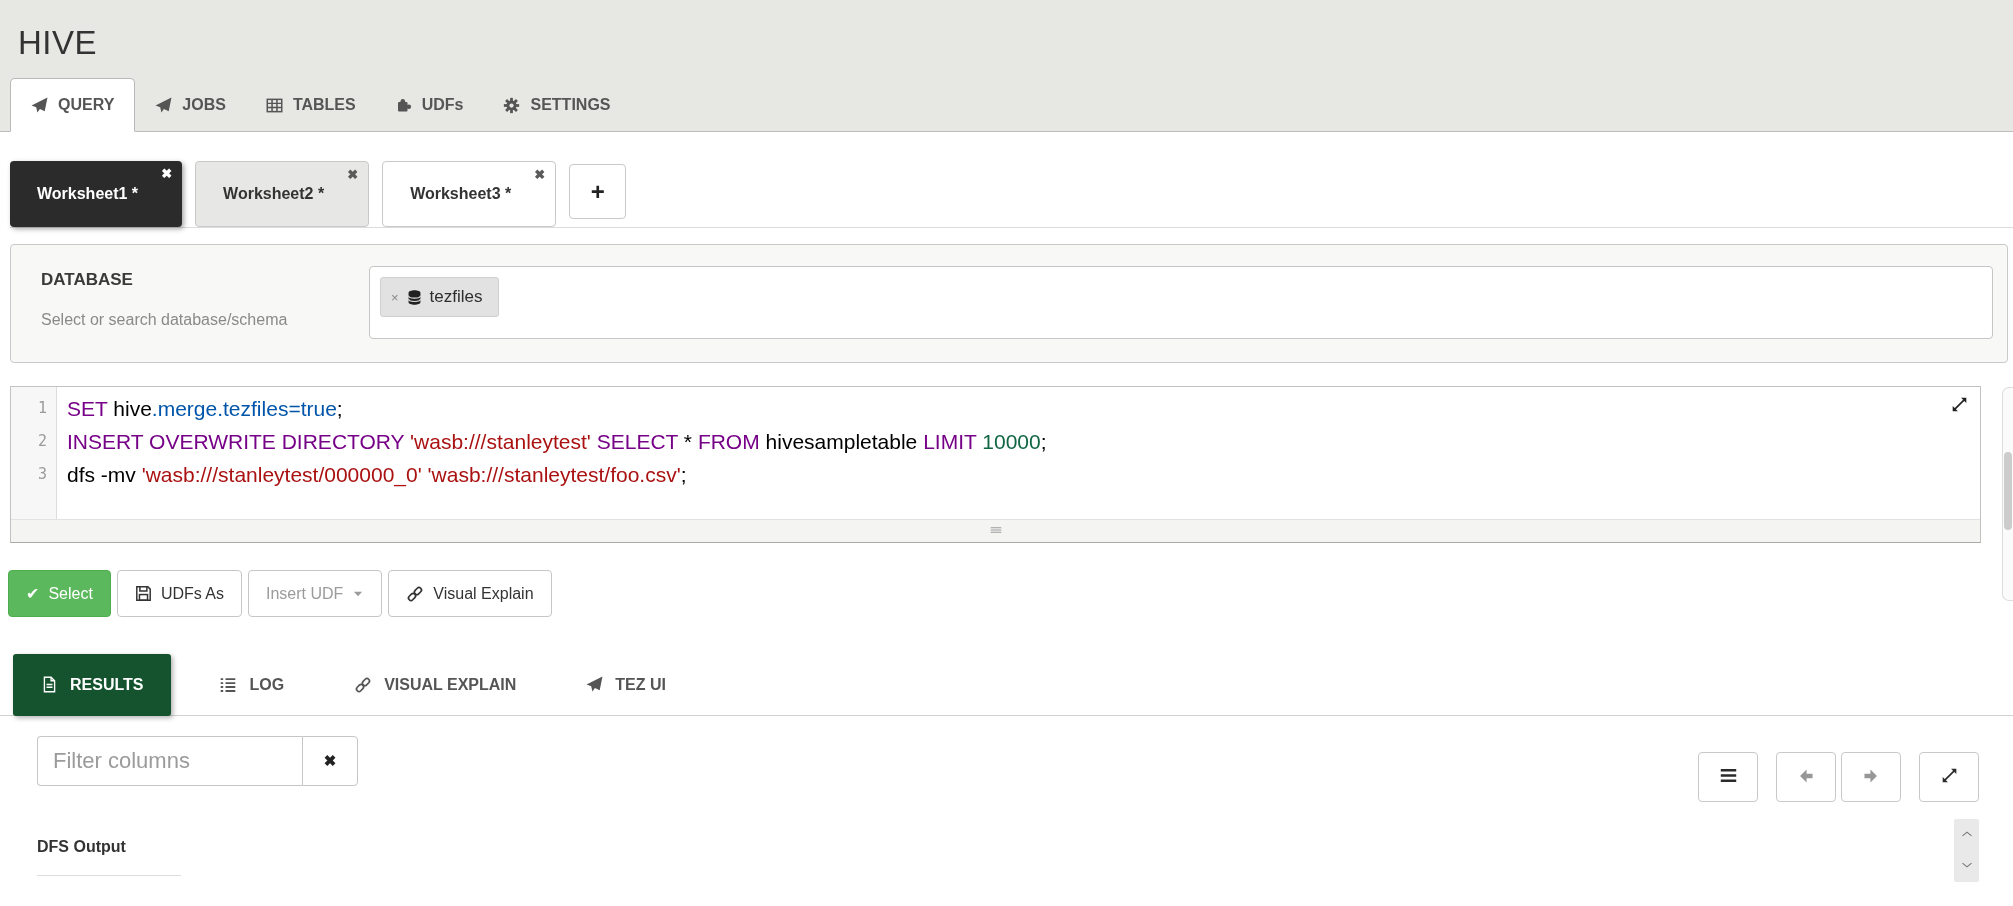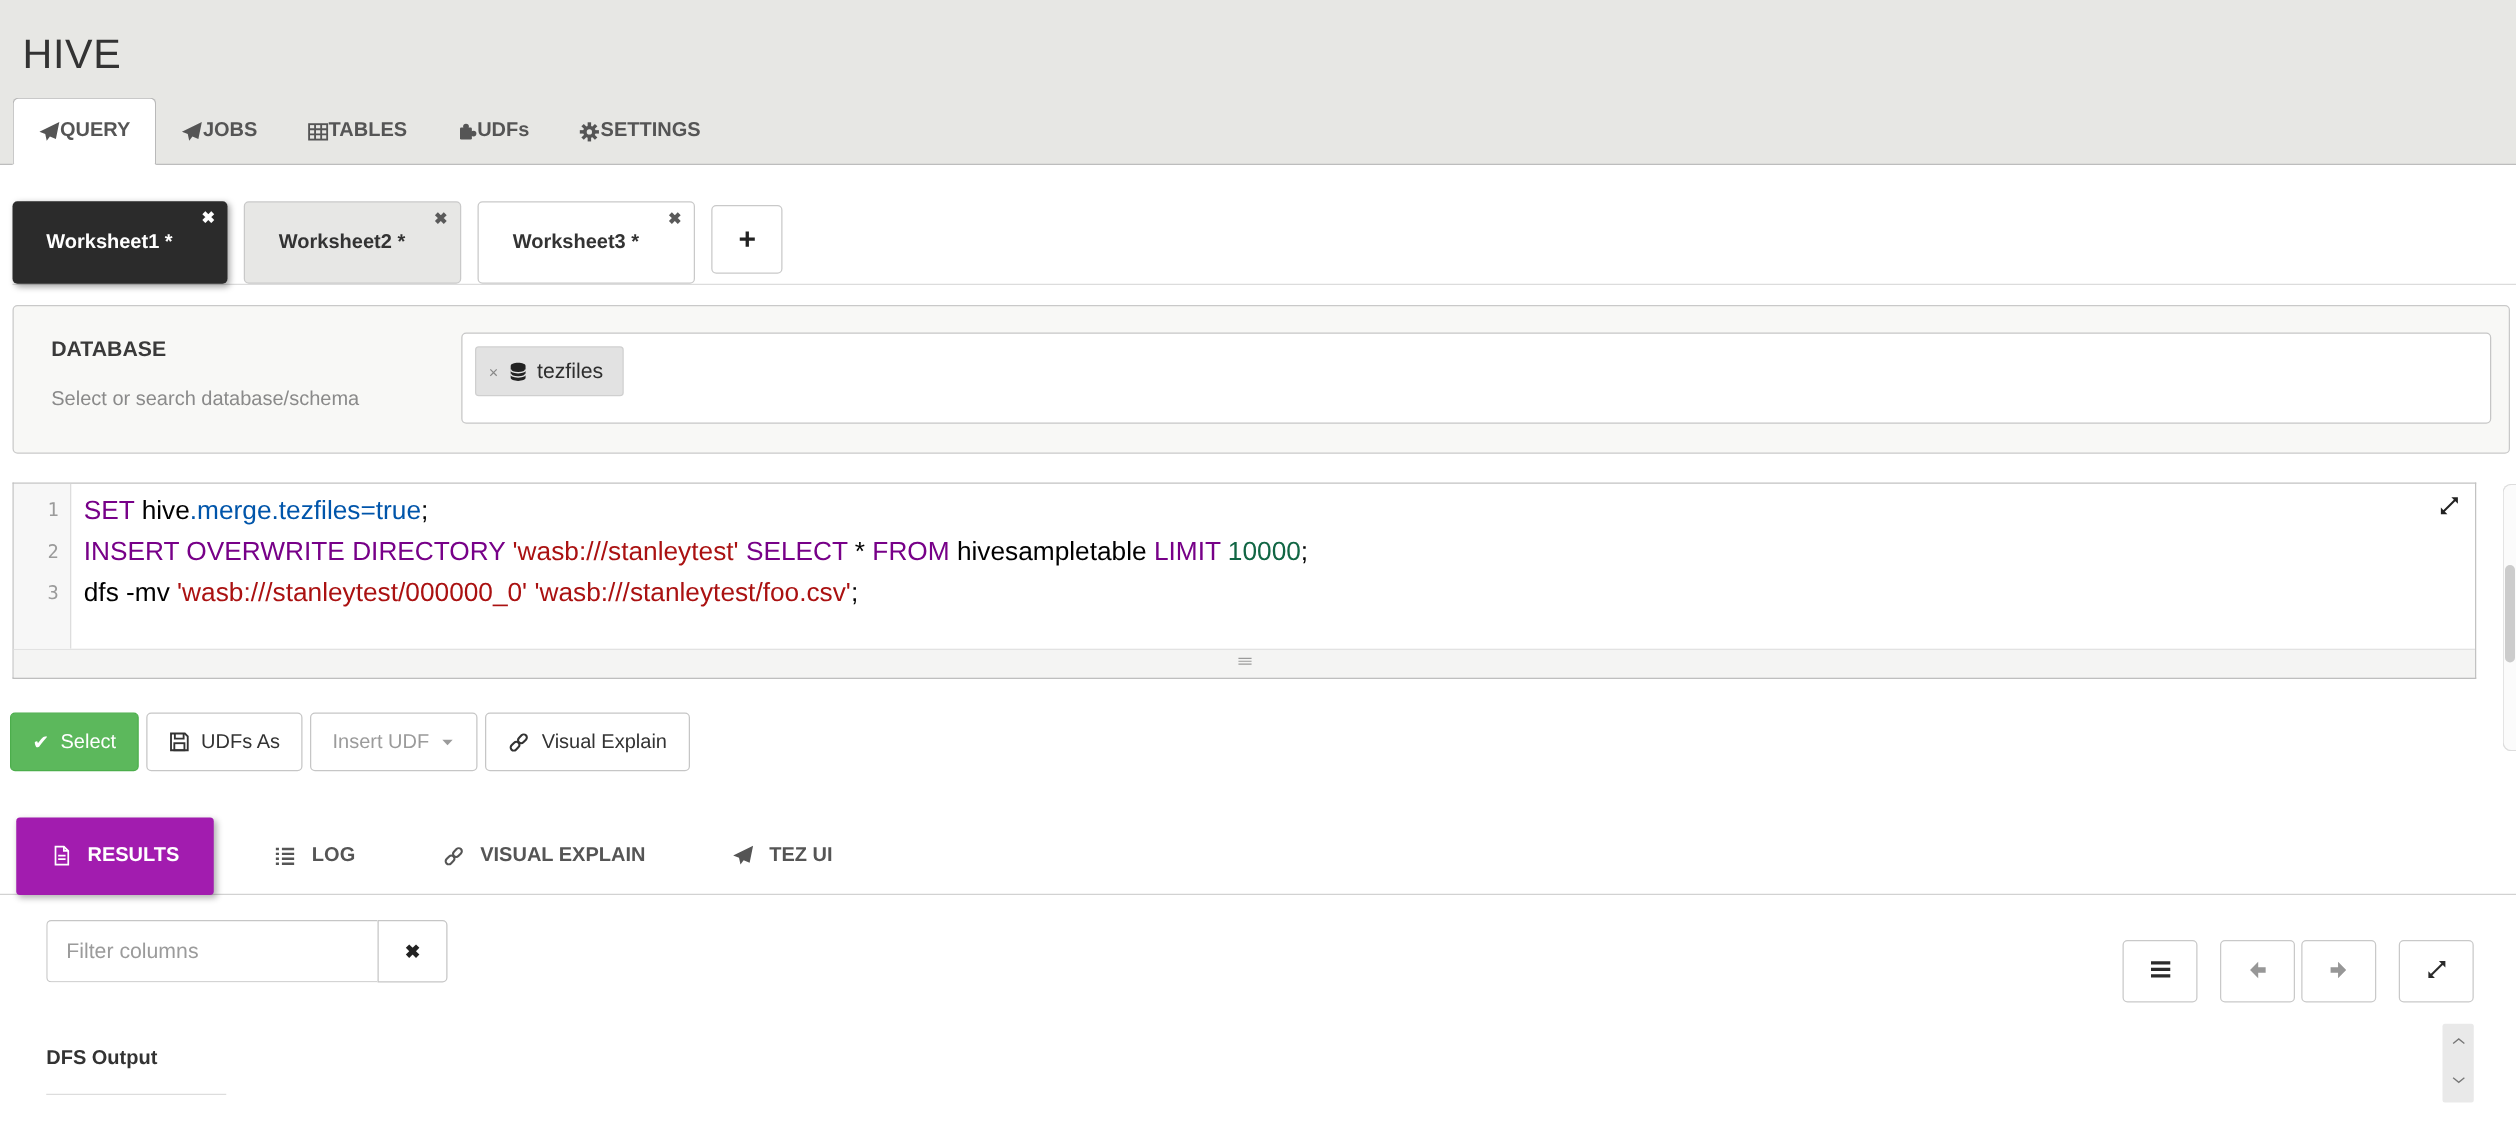--- a/index.html
+++ b/index.html
@@ -4,21 +4,21 @@
 <style>
   * { margin:0; padding:0; box-sizing:border-box; }
   html,body { width:2013px; height:906px; }
   body { position:relative; overflow:hidden; background:#fff;
          font-family:"Liberation Sans", sans-serif; color:#333; }
 
   
   .app-header { background:#e7e7e4; }
   .app-title { font-size:33px; font-weight:400; color:#333; padding:24px 0 16px 18px; letter-spacing:.5px; }
   .main-tabs { display:flex; align-items:flex-end; padding-left:10px; border-bottom:1px solid #bdbdbd; }
-  .main-tab { display:flex; align-items:center; padding:17px 20px;
+  .main-tab { display:flex; align-items:center; gap:10px; padding:17px 20px;
               font-size:16px; font-weight:700; color:#555; cursor:pointer; white-space:nowrap; }
   .main-tab .icon { display:flex; color:#555; }
   .main-tab.active { background:#fff; border:1px solid #b9b9b9; border-bottom:1px solid #fff;
                      margin-bottom:-1px; border-radius:5px 5px 0 0; }
 
   
   .worksheet-row { display:flex; align-items:flex-start; gap:13px; margin:29px 0 0 10px;
                    height:67px; border-bottom:1px solid #dcdcdc; }
   .ws-tab { position:relative; height:66px; border-radius:4px; padding:0 44px 0 27px;
             font-weight:700; font-size:16px; display:flex; align-items:center; cursor:pointer; }
@@ -72,28 +72,28 @@
   .btn-execute { background:var(--c-green); border-color:#4cae4c; color:#fff; }
   .btn-muted { color:#9b9b9b; }
   .btn-muted .caret { color:#9b9b9b; }
 
   
   .result-tabs { display:flex; align-items:center; margin-top:37px; padding-left:13px;
                  height:62px; border-bottom:1px solid #d2d2d2; }
   .result-tab { display:flex; align-items:center; gap:12px; font-size:16px; font-weight:700;
                 color:#555; margin-right:46px; cursor:pointer; height:62px; padding:0 12px; }
   .result-tab .icon { display:flex; color:#555; }
-  .result-tab.active { background:#a21caf; color:#fff; border-radius:3px; padding:0 28px;
+  .result-tab.active { background:#14532d; color:#fff; border-radius:3px; padding:0 28px;
                        margin-right:36px; box-shadow:2px 2px 5px rgba(0,0,0,.3); }
   .result-tab.active .icon { color:#fff; }
 
   
   .results-toolbar { margin:20px 0 0 37px; display:flex; }
   .filter-input { width:265px; height:50px; border:1px solid #c6c6c6; border-right:none;
-                  border-radius:4px 0 0 4px; padding:0 15px; font-size:17px; color:#333;
+                  border-radius:4px 0 0 4px; padding:0 15px; font-size:22px; color:#333;
                   outline:none; font-family:inherit; }
   .filter-input::placeholder { color:#9b9b9b; }
   .filter-clear { width:56px; height:50px; border:1px solid #c6c6c6; border-radius:0 4px 4px 0;
                   background:#fff; font-size:15px; font-weight:700; color:#222; cursor:pointer; }
   .grid-buttons { position:absolute; left:1698px; top:752px; display:flex; }
   .gbtn { width:60px; height:50px; background:#fff; border:1px solid #c9c9c9; border-radius:4px;
           display:flex; align-items:center; justify-content:center; cursor:pointer; color:#2b2b2b; }
   .gbtn.muted { color:#979797; }
 
   

